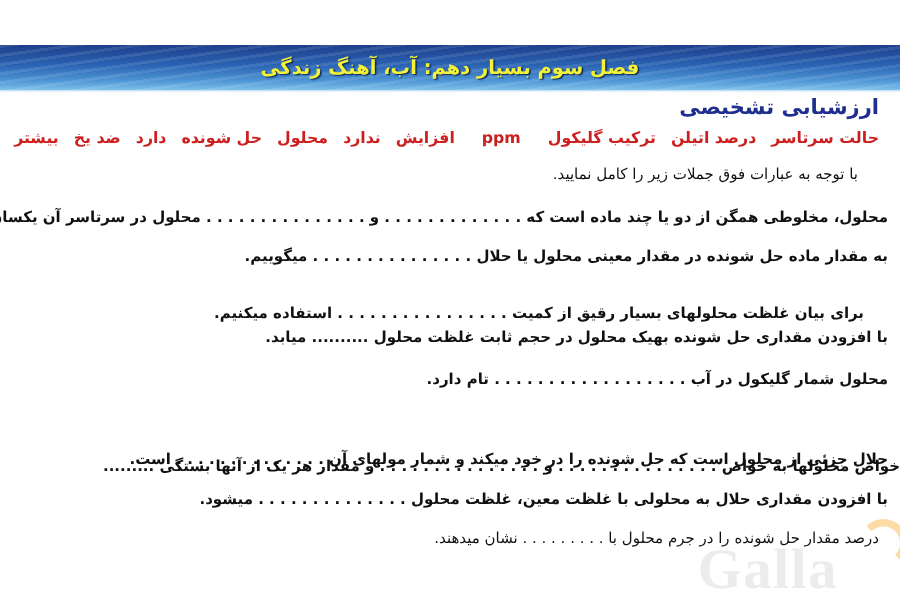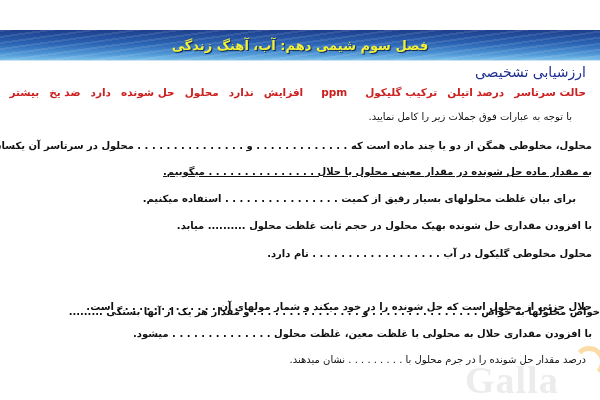--- a/index.html
+++ b/index.html
@@ -36,21 +36,21 @@
       font-weight: bold;
       font-size: 13px;
       text-shadow: 1px 1px 1px #0b2350;
       direction: rtl;
     }
     .section-title {
       position: absolute;
       right: 14px;
       top: 64px;
       color: #1e2f8f;
-      font-weight: normal;
+      font-weight: bold;
       font-size: 14px;
       direction: rtl;
     }
     .word-bank {
       position: absolute;
       right: 14px;
       top: 86px;
       width: 580px;
       direction: rtl;
       display: flex;
@@ -108,21 +108,21 @@
       border-bottom-color: transparent;
       border-left-color: transparent;
     }
   </style>
 </head>
 <body>
 
 <div class="slide">
 
   <div class="banner">
-    <span class="banner-title">فصل سوم شیمی دهم: آب، آهنگ زندگی</span>
+    <span class="banner-title">فصل سوم بسیار دهم: آب، آهنگ زندگی</span>
   </div>
 
   <div class="section-title">ارزشیابی تشخیصی</div>
 
   <div class="word-bank">
     <span class="word">حالت سرتاسر</span>
     <span class="word">درصد اتیلن</span>
     <span class="word">ترکیب گلیکول</span>
     <span class="word" style="margin:0 8px;">ppm</span>
     <span class="word">افزایش</span>
@@ -131,24 +131,24 @@
     <span class="word">حل شونده</span>
     <span class="word">دارد</span>
     <span class="word">ضد یخ</span>
     <span class="word">بیشتر</span>
 
   </div>
 
   <div class="instruction">با توجه به عبارات فوق جملات زیر را کامل نمایید.</div>
 
   <div class="q" style="right:8px; top:140px;">محلول، مخلوطی همگن از دو یا چند ماده است که . . . . . . . . . . . . . و . . . . . . . . . . . . . . . محلول در سرتاسر آن یکسان و یکنواخت میباشد.</div>
-  <div class="q" style="right:8px; top:166px;text-decoration:underline;">به مقدار ماده حل شونده در مقدار معینی محلول یا حلال . . . . . . . . . . . . . . . میگوییم.</div>
-  <div class="q" style="right:24px; top:193px;margin-left:32px;">برای بیان غلظت محلولهای بسیار رقیق از کمیت . . . . . . . . . . . . . . . . استفاده میکنیم.</div>
+  <div class="q" style="right:8px; top:166px;">به مقدار ماده حل شونده در مقدار معینی محلول یا حلال . . . . . . . . . . . . . . . میگوییم.</div>
+  <div class="q" style="right:24px; top:204px;margin-left:32px;">برای بیان غلظت محلولهای بسیار رقیق از کمیت . . . . . . . . . . . . . . . . استفاده میکنیم.</div>
   <div class="q" style="right:8px; top:220px;">با افزودن مقداری حل شونده بهیک محلول در حجم ثابت غلظت محلول .......... میابد.</div>
-  <div class="q" style="right:8px; top:248px;">محلول مخلوطی گلیکول در آب . . . . . . . . . . . . . . . . . . تام دارد.</div>
+  <div class="q" style="right:8px; top:248px;">محلول شمار گلیکول در آب . . . . . . . . . . . . . . . . . . تام دارد.</div>
   <div class="q" style="right:0; top:274px;margin-top:32px;">خواص محلولها به خواص . . . . . . . . . . . . . . . و . . . . . . . . . . . . . . .  و  مقدار هر یک از آنها بستگی .........</div>
   <div class="q" style="right:8px; top:301px;">حلال جزئی از محلول است که حل شونده را در خود میکند و شمار مولهای آن . . . . . . . . . . . . . . است.</div>
   <div class="q" style="right:8px; top:328px;">با افزودن مقداری حلال به محلولی با غلظت معین، غلظت محلول . . . . . . . . . . . . . .  میشود.</div>
   <div class="q" style="right:14px; top:354px; font-weight:normal;">درصد مقدار حل شونده را در جرم محلول با . . . . . . . . .          نشان میدهند.</div>
 
   <div class="watermark">
     <span class="wm-text">Galla</span>
     <span class="wm-accent"></span>
   </div>
 

